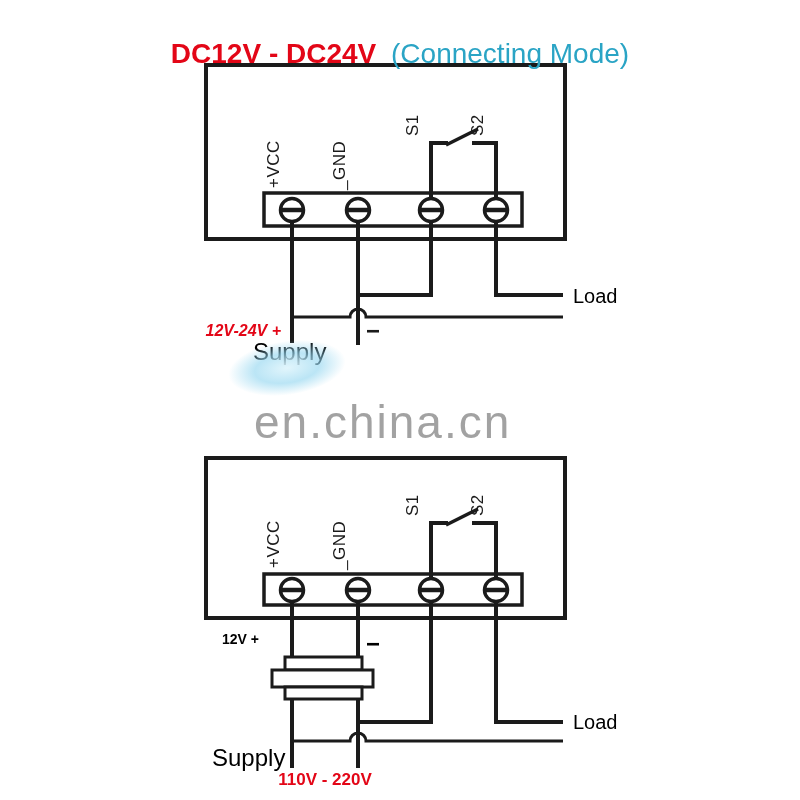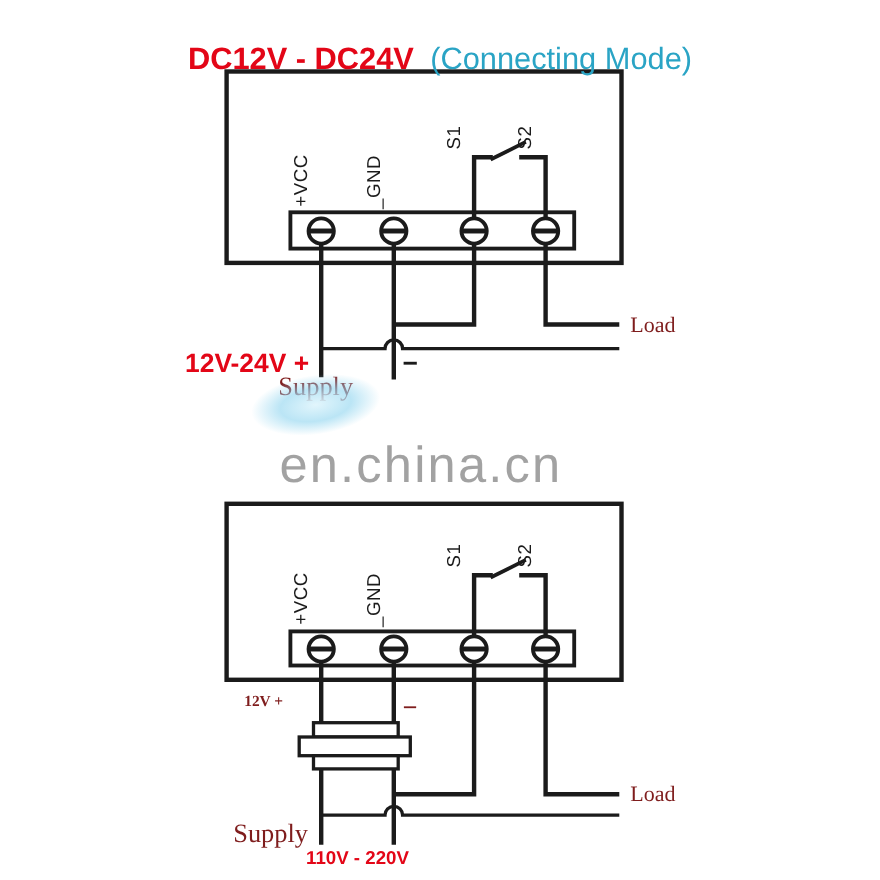--- a/index.html
+++ b/index.html
@@ -5,21 +5,21 @@
   html,body{margin:0;padding:0;background:#fff;}
   #stage{position:relative;width:800px;height:800px;background:#ffffff;overflow:hidden;
          font-family:"Liberation Sans",sans-serif;}
   #wiring-svg{position:absolute;left:0;top:0;}
   .abs{position:absolute;white-space:nowrap;}
   .title{width:800px;text-align:center;font-size:28px;line-height:32px;}
   .title .volt{color:#e30617;font-weight:bold;}
   .title .mode{color:#2aa4c5;font-weight:normal;margin-left:7px;}
   .rot{font-size:17px;line-height:18px;color:#1b1b1b;transform:rotate(-90deg);
        transform-origin:0 100%;letter-spacing:0.5px;}
-  .teal{color:#7f1d1d;font-family:Liberation Serif, serif;}
+  .teal{color:#000000;}
   .red{color:#e30617;font-weight:bold;}
   .lbl20{font-size:20px;line-height:21px;}
   .lbl21{font-size:24px;line-height:22px;}
   .minus{font-size:24px;line-height:20px;font-weight:bold;}
   #wm-text{font-size:46px;line-height:48px;color:#9b9b9b;letter-spacing:2px;opacity:.92;margin-top:41px;}
   #wm-blob{width:118px;height:54px;border-radius:50%;transform:rotate(-8deg);
     background:radial-gradient(closest-side,rgba(225,245,252,.97) 0%,rgba(150,215,240,.65) 55%,rgba(150,215,240,0) 100%);}
 </style>
 </head>
 <body>
@@ -100,21 +100,21 @@
     <span class="volt">DC12V - DC24V</span>
     <span class="mode">(Connecting Mode)</span>
   </div>
 
   <div class="abs rot" style="left:283px;top:170px;">+VCC</div>
   <div class="abs rot" style="left:349px;top:172px;">_GND</div>
   <div class="abs rot" style="left:422px;top:118px;">S1</div>
   <div class="abs rot" style="left:487px;top:118px;">S2</div>
 
   <div class="abs teal lbl20" style="left:573px;top:286px;">Load</div>
-  <div class="abs red" style="left:140px;top:320px;width:141px;text-align:right;font-size:24px;line-height:21px;">12V-24V +</div>
+  <div class="abs red" style="left:140px;top:320px;width:141px;text-align:right;font-size:16px;line-height:21px;font-style:italic;">12V-24V +</div>
   <div class="abs minus" style="left:366px;top:321px;color:#1b1b1b;">−</div>
   <div class="abs teal lbl21" style="left:253px;top:341px;">Supply</div>
 
   <div id="wm-blob" class="abs" style="left:228px;top:341px;"></div>
   <div id="wm-text" class="abs" style="left:254px;top:357px;">en.china.cn</div>
 
 
   <div class="abs rot" style="left:283px;top:550px;">+VCC</div>
   <div class="abs rot" style="left:349px;top:552px;">_GND</div>
   <div class="abs rot" style="left:422px;top:498px;">S1</div>

